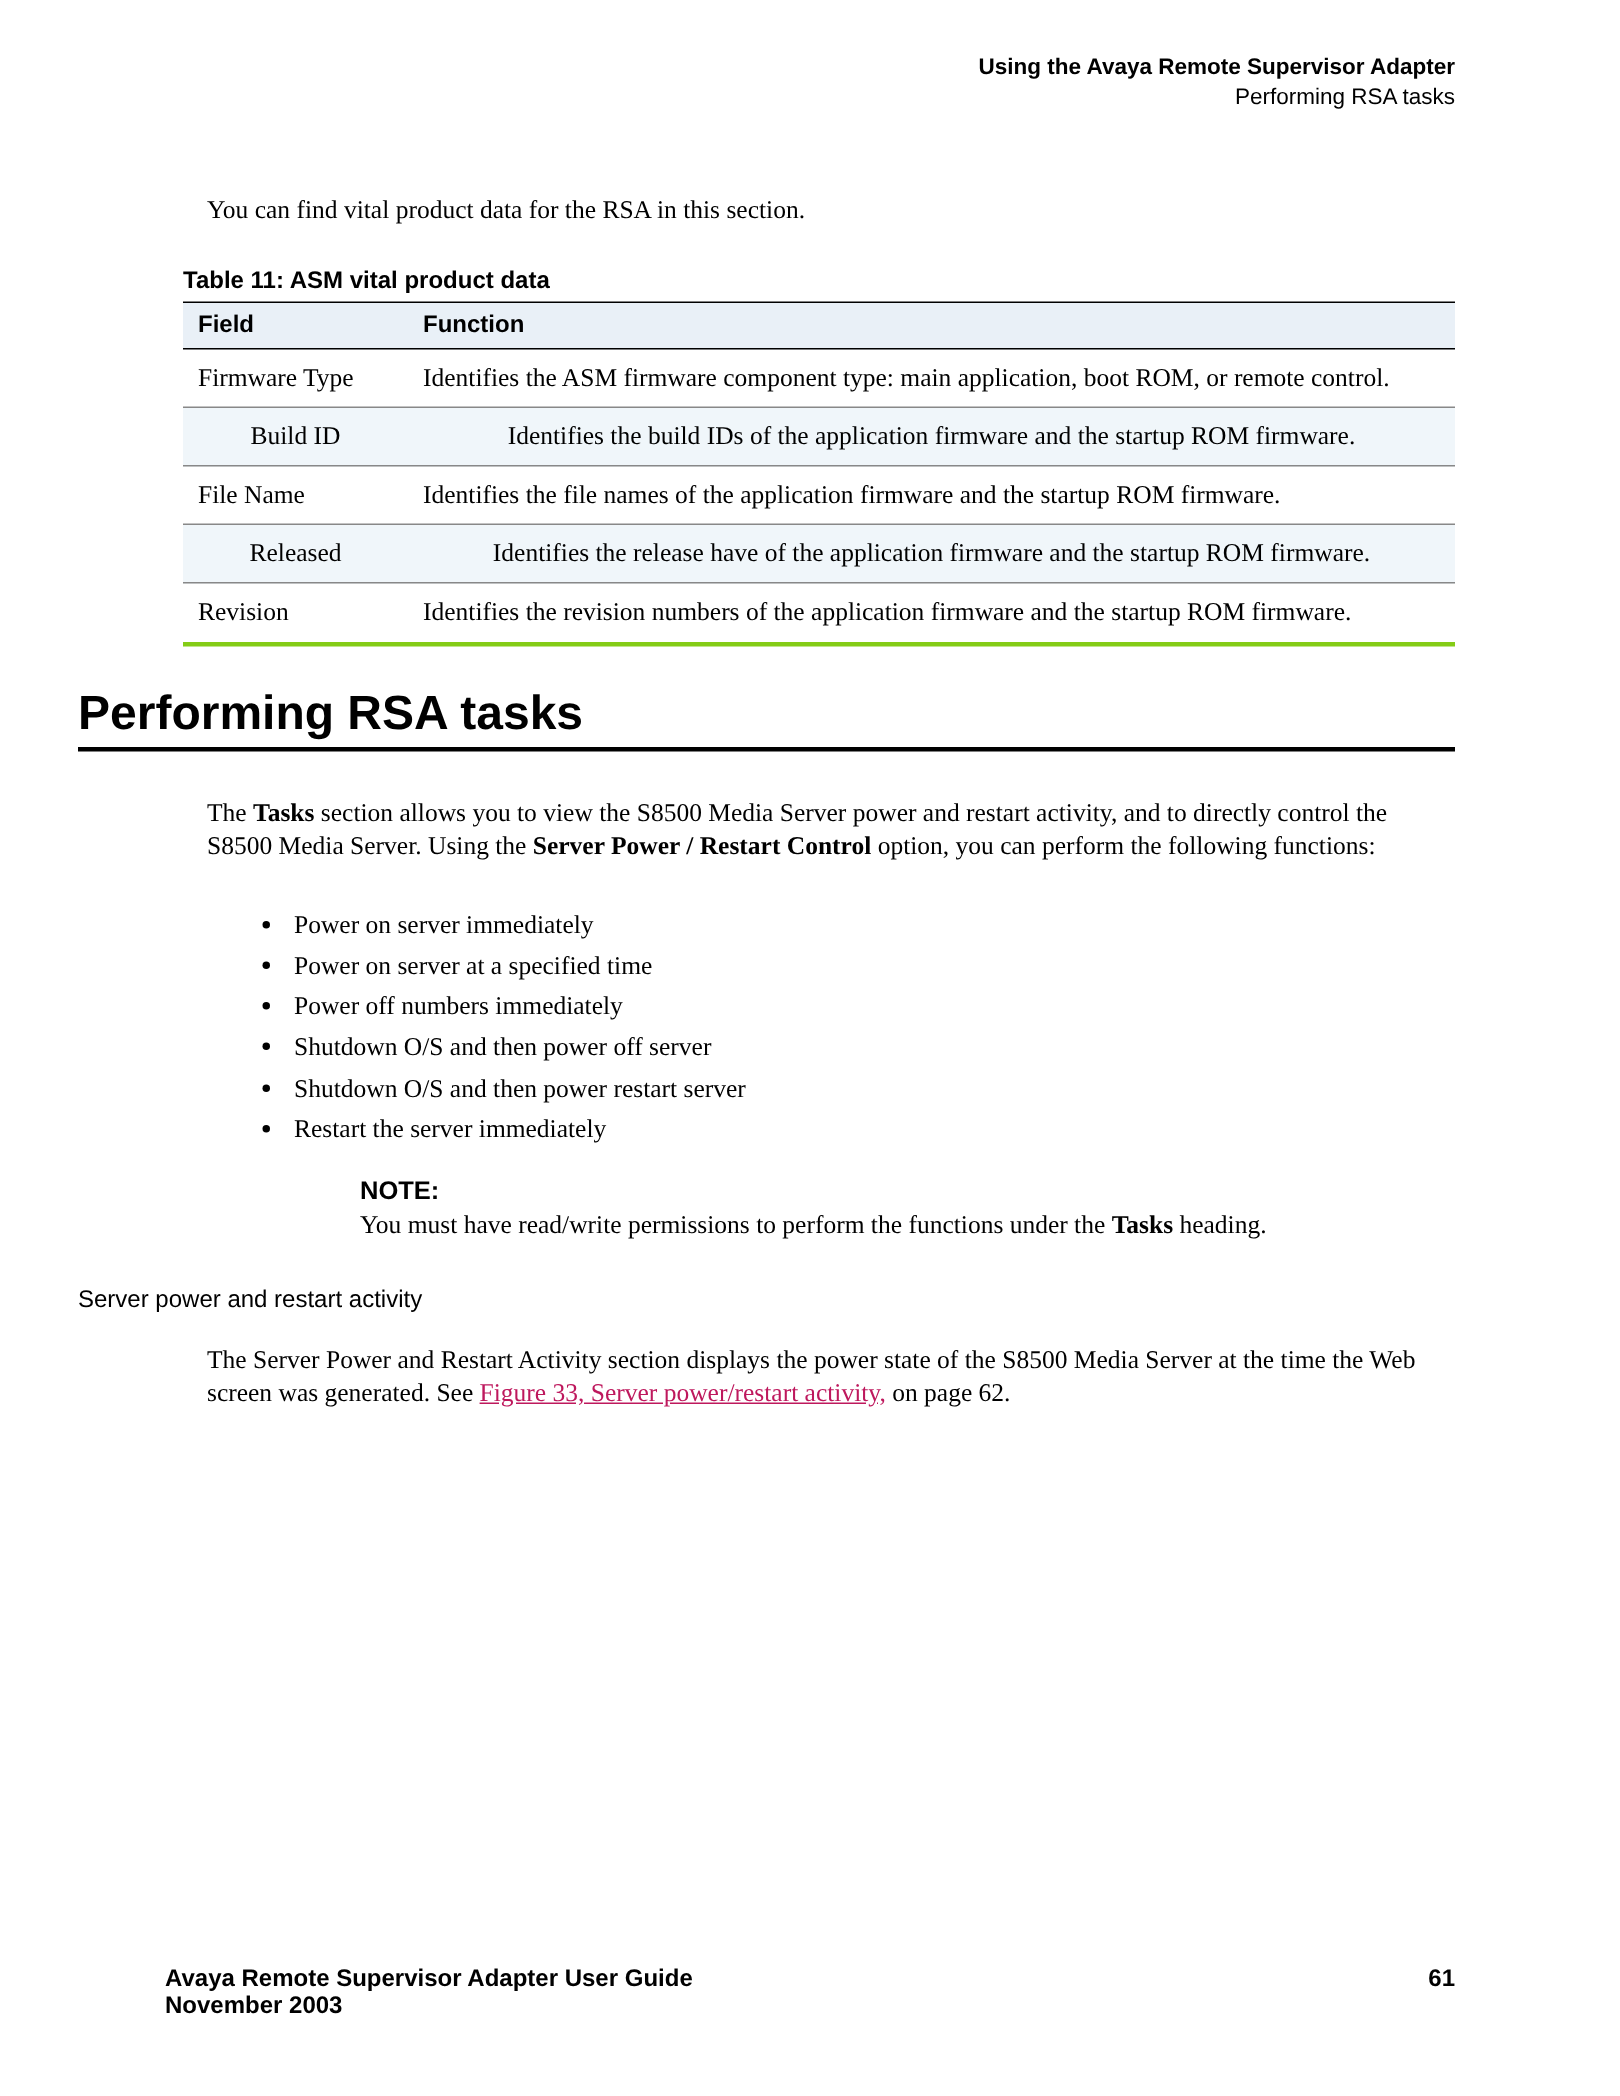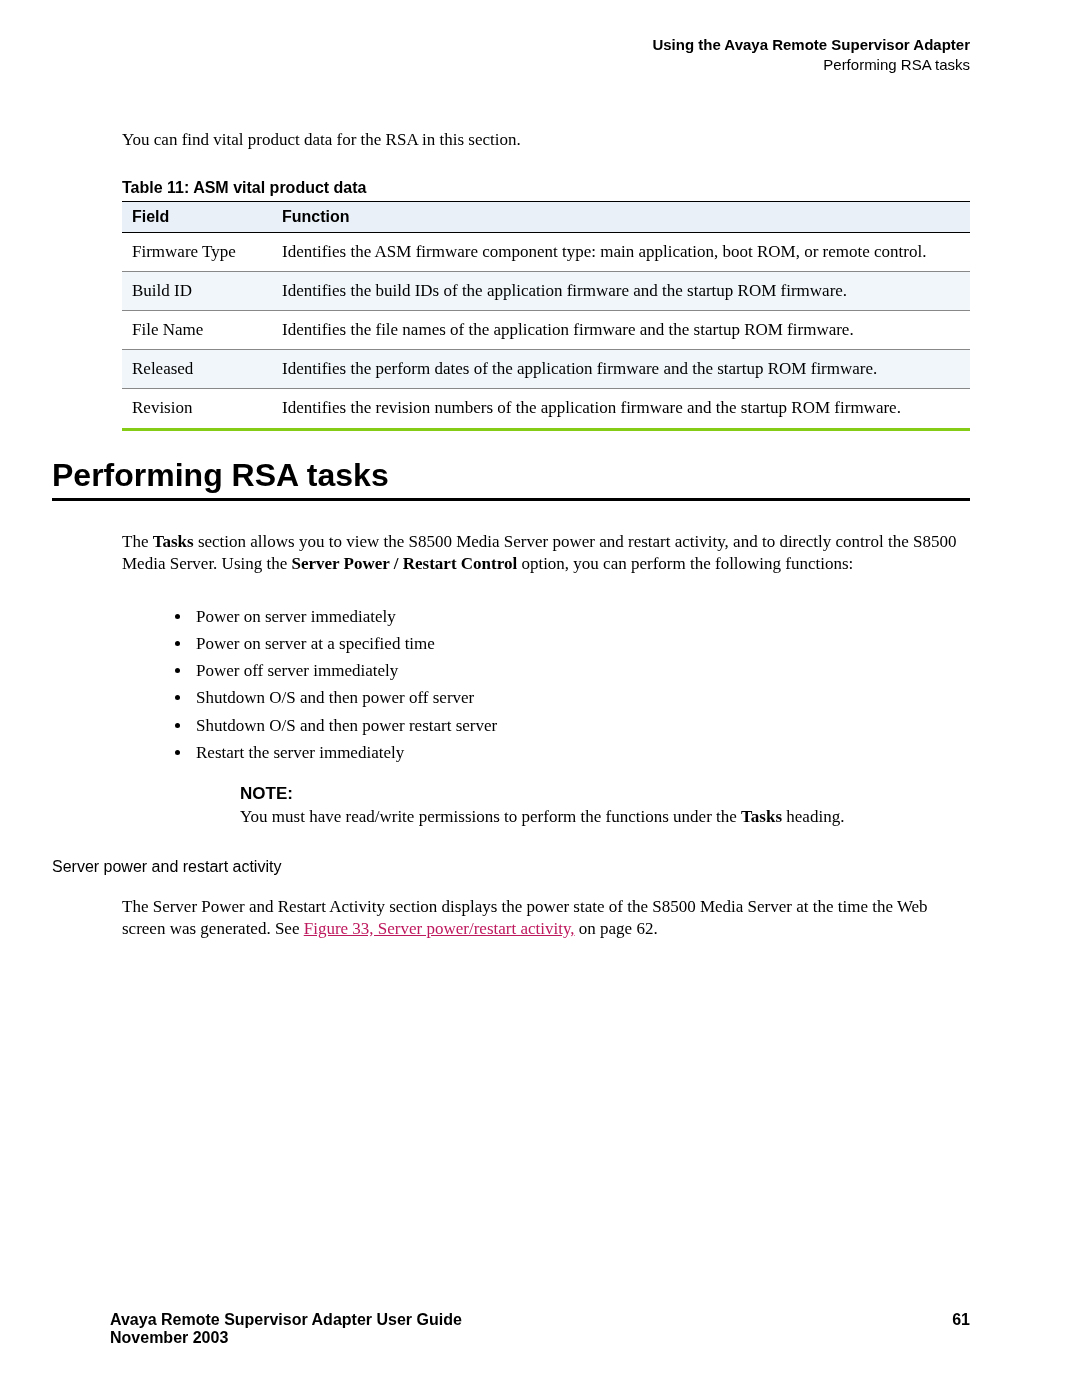--- a/index.html
+++ b/index.html
@@ -29,21 +29,21 @@
   }
   .h3 {
     font-family: Arial, Helvetica, sans-serif;
     font-weight: bold;
     font-size: 20px;
     margin: 0 0 18px 0;
   }
   .body-text {
     font-size: 17px;
     line-height: 1.3;
-    margin: 0 0 28px 0;
+    margin: 0 0 28px 16px;
   }
   .table-caption {
     font-family: Arial, Helvetica, sans-serif;
     font-weight: bold;
     font-size: 16px;
     margin: 0 0 4px 0;
   }
   table.data {
     border-collapse: collapse;
     width: 100%;
@@ -63,21 +63,21 @@
   table.data td {
     border-bottom: 1px solid #888;
     padding: 8px 10px;
     vertical-align: top;
     line-height: 1.3;
   }
   table.data td.field {
     width: 130px;
     white-space: nowrap;
   }
-  table.data tr.alt td { background: #f0f6fa; }
+  table.data tr.alt td { background: #f0f6fa; text-align: center; }
   table.data tr:last-child td { border-bottom: 3px solid #84cc16; }
 
   .h1 {
     font-family: Arial, Helvetica, sans-serif;
     font-weight: bold;
     font-size: 32px;
     margin: 0 0 4px 0;
   }
   .h1-rule {
     border: none;
@@ -161,21 +161,21 @@
         <tr class="alt">
           <td class="field">Build ID</td>
           <td>Identifies the build IDs of the application firmware and the startup ROM firmware.</td>
         </tr>
         <tr>
           <td class="field">File Name</td>
           <td>Identifies the file names of the application firmware and the startup ROM firmware.</td>
         </tr>
         <tr class="alt">
           <td class="field">Released</td>
-          <td>Identifies the perform dates of the application firmware and the startup ROM firmware.</td>
+          <td>Identifies the release have of the application firmware and the startup ROM firmware.</td>
         </tr>
         <tr>
           <td class="field">Revision</td>
           <td>Identifies the revision numbers of the application firmware and the startup ROM firmware.</td>
         </tr>
       </tbody>
     </table>
   </div>
 
   <div>
@@ -183,21 +183,21 @@
     <hr class="h1-rule">
 
     <div class="content-inner">
       <p class="body-text">
         <span>The </span><b>Tasks</b><span> section allows you to view the S8500 Media Server power and restart activity, and to directly control the S8500 Media Server. Using the </span><b>Server Power / Restart Control</b><span> option, you can perform the following functions:</span>
       </p>
 
       <ul class="bullets">
         <li>Power on server immediately</li>
         <li>Power on server at a specified time</li>
-        <li>Power off server immediately</li>
+        <li>Power off numbers immediately</li>
         <li>Shutdown O/S and then power off server</li>
         <li>Shutdown O/S and then power restart server</li>
         <li>Restart the server immediately</li>
       </ul>
 
       <div class="note-block">
         <div class="note-label">NOTE:</div>
         <div class="note-text">
           <span>You must have read/write permissions to perform the functions under the </span><b>Tasks</b><span> heading.</span>
         </div>

